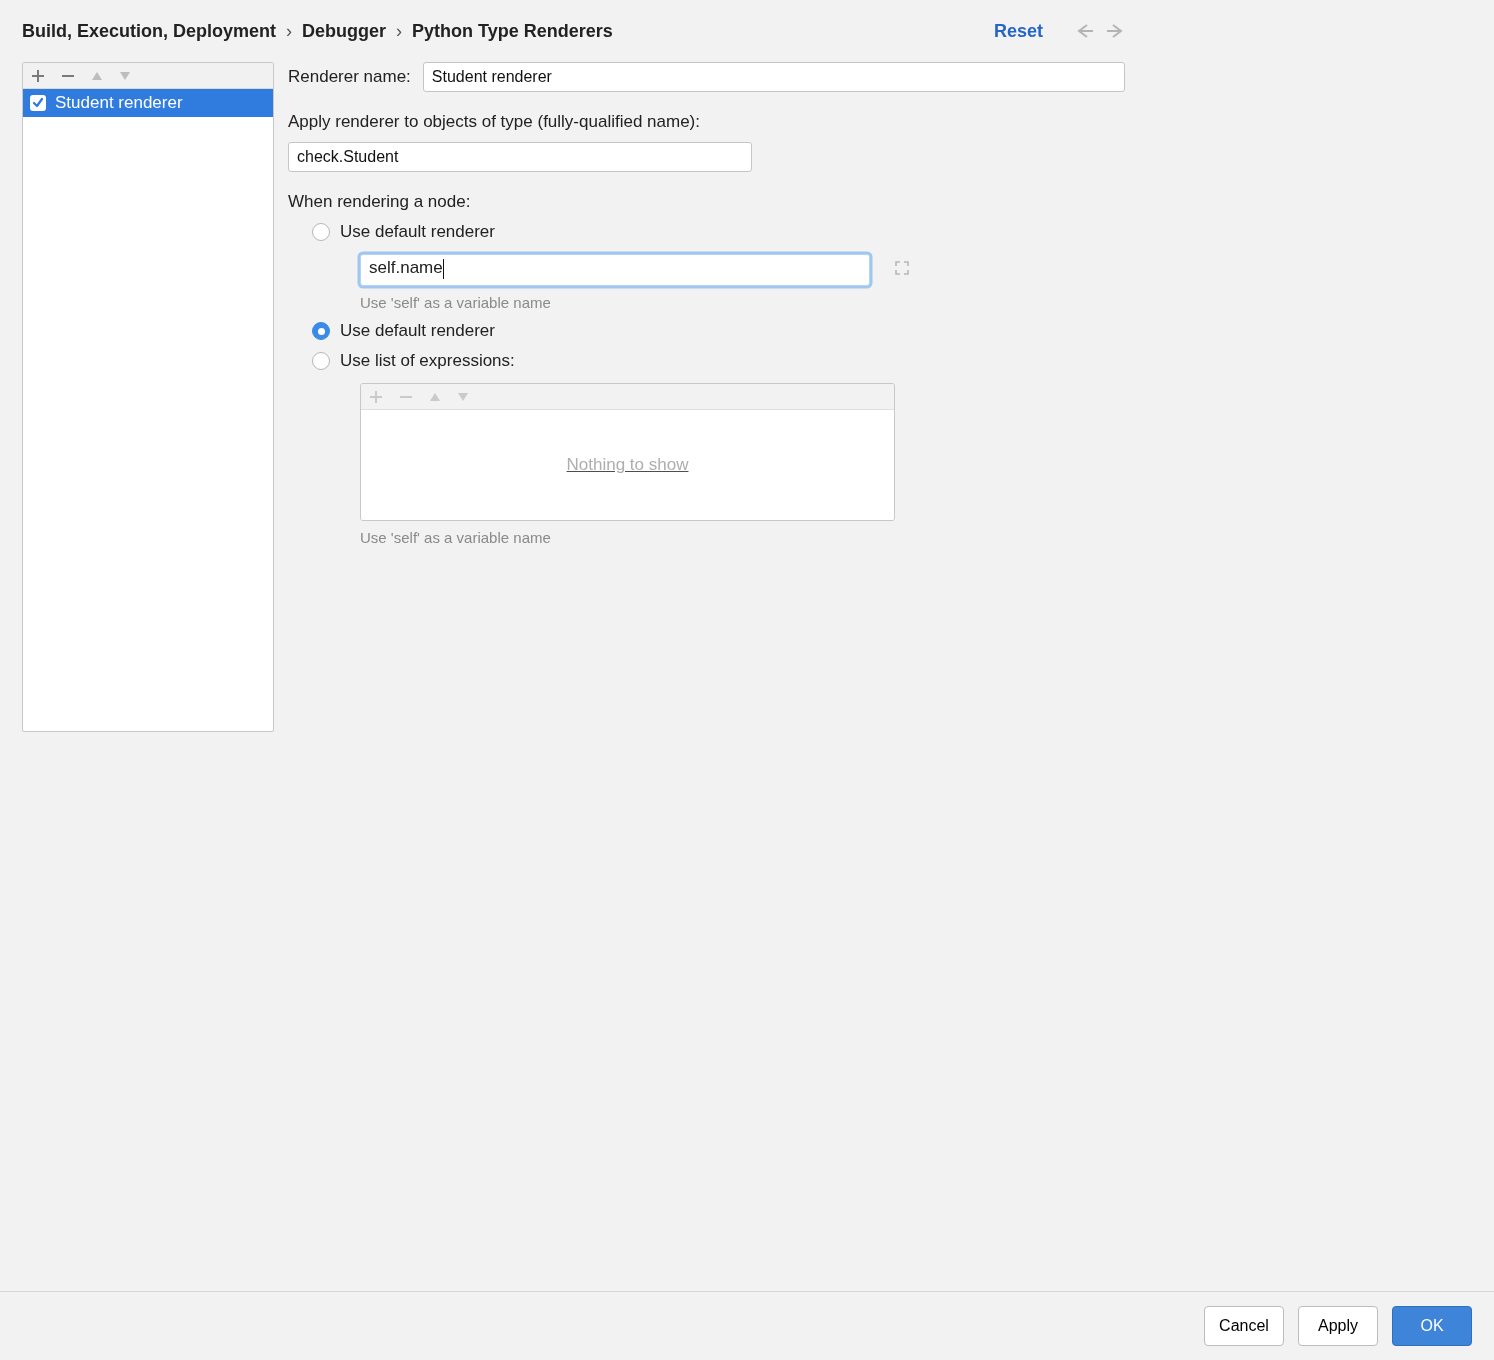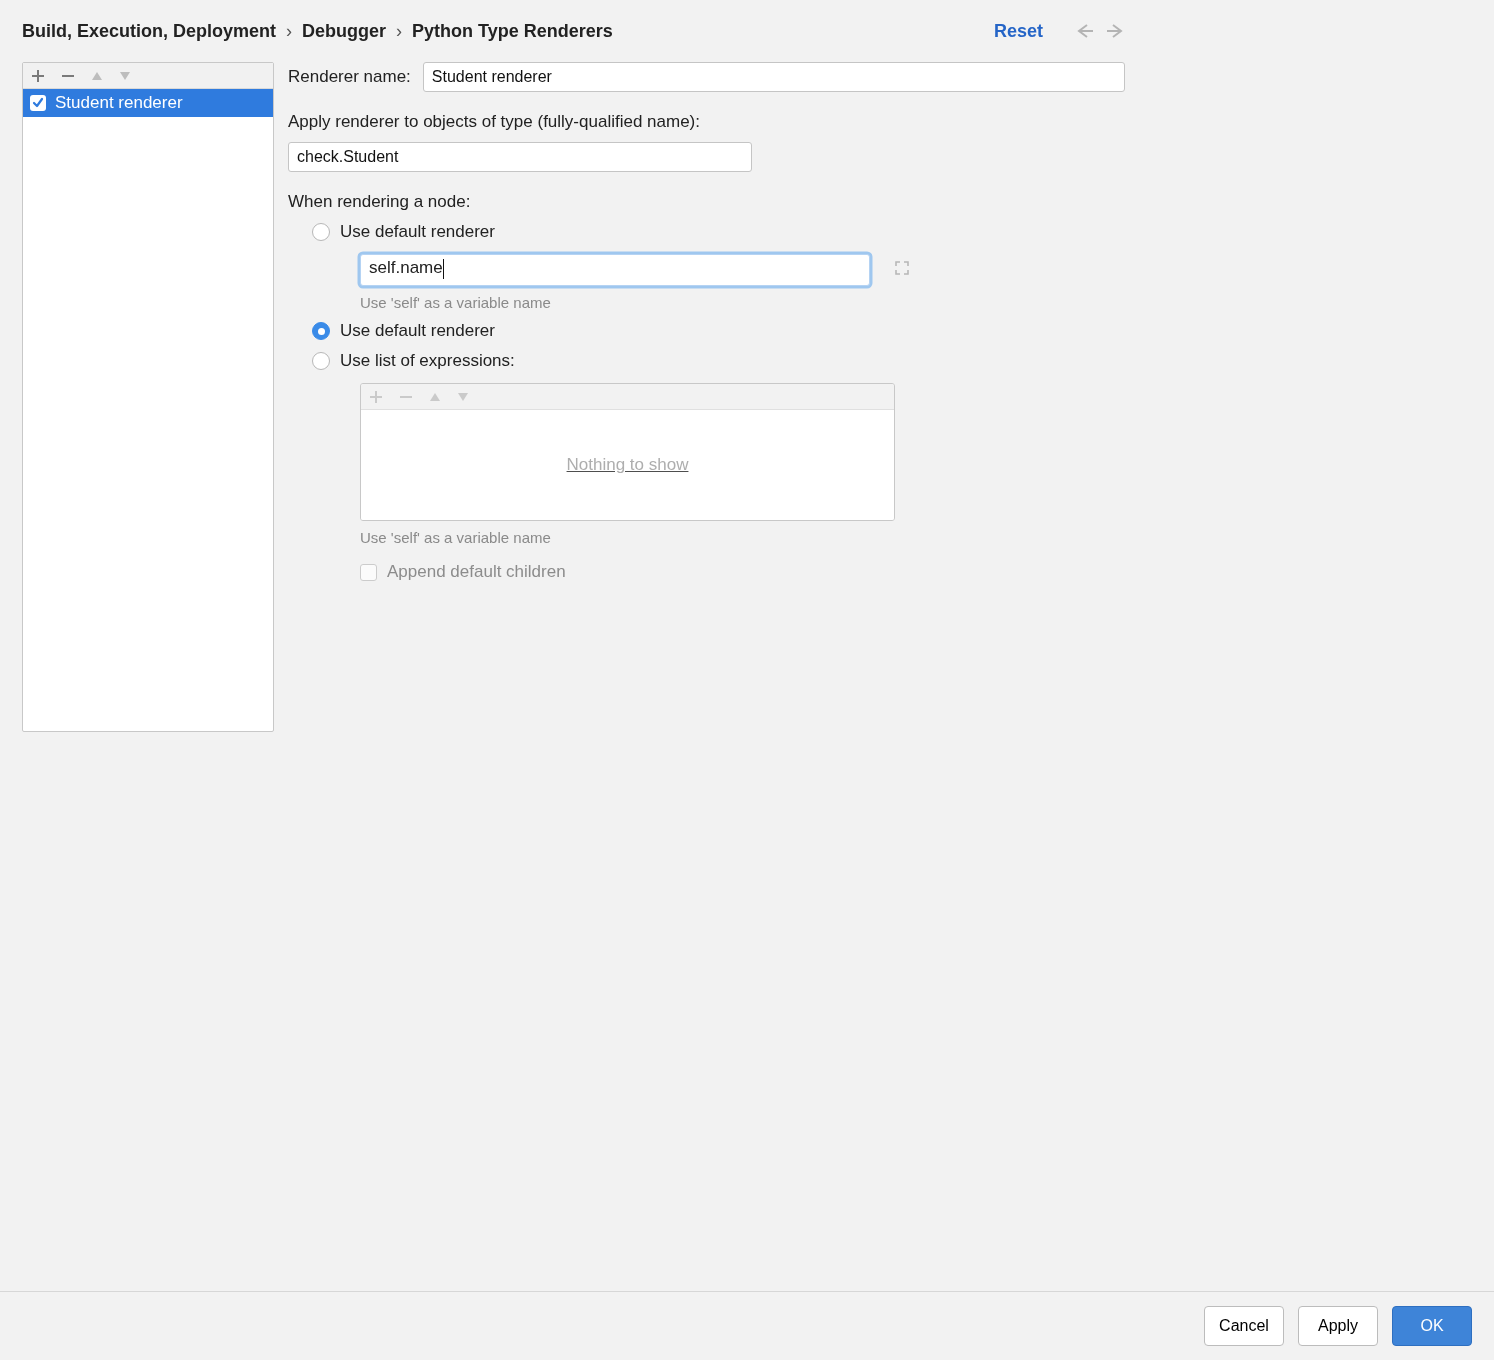--- a/index.html
+++ b/index.html
@@ -238,24 +238,20 @@
                 </span>
               <span class="ic disabled">
                   <svg width="12" height="10" viewBox="0 0 12 10">
                     <path d="M6 9 L11 1 L1 1 Z" fill="currentColor"></path>
                   </svg>
                 </span>
             </div>
             <div class="empty">Nothing to show</div>
           </div>
           <div class="hint">Use 'self' as a variable name</div>
-          <div class="chkbox-row">
-            <span class="chkbox dim"></span>
-            <span class="dimtext">Append default children</span>
-          </div>
         </div>
       </div>
 
     </div>
   </div>
 </div>
 
 <div class="footer">
   <button class="btn">Cancel</button>
   <button class="btn">Apply</button>

